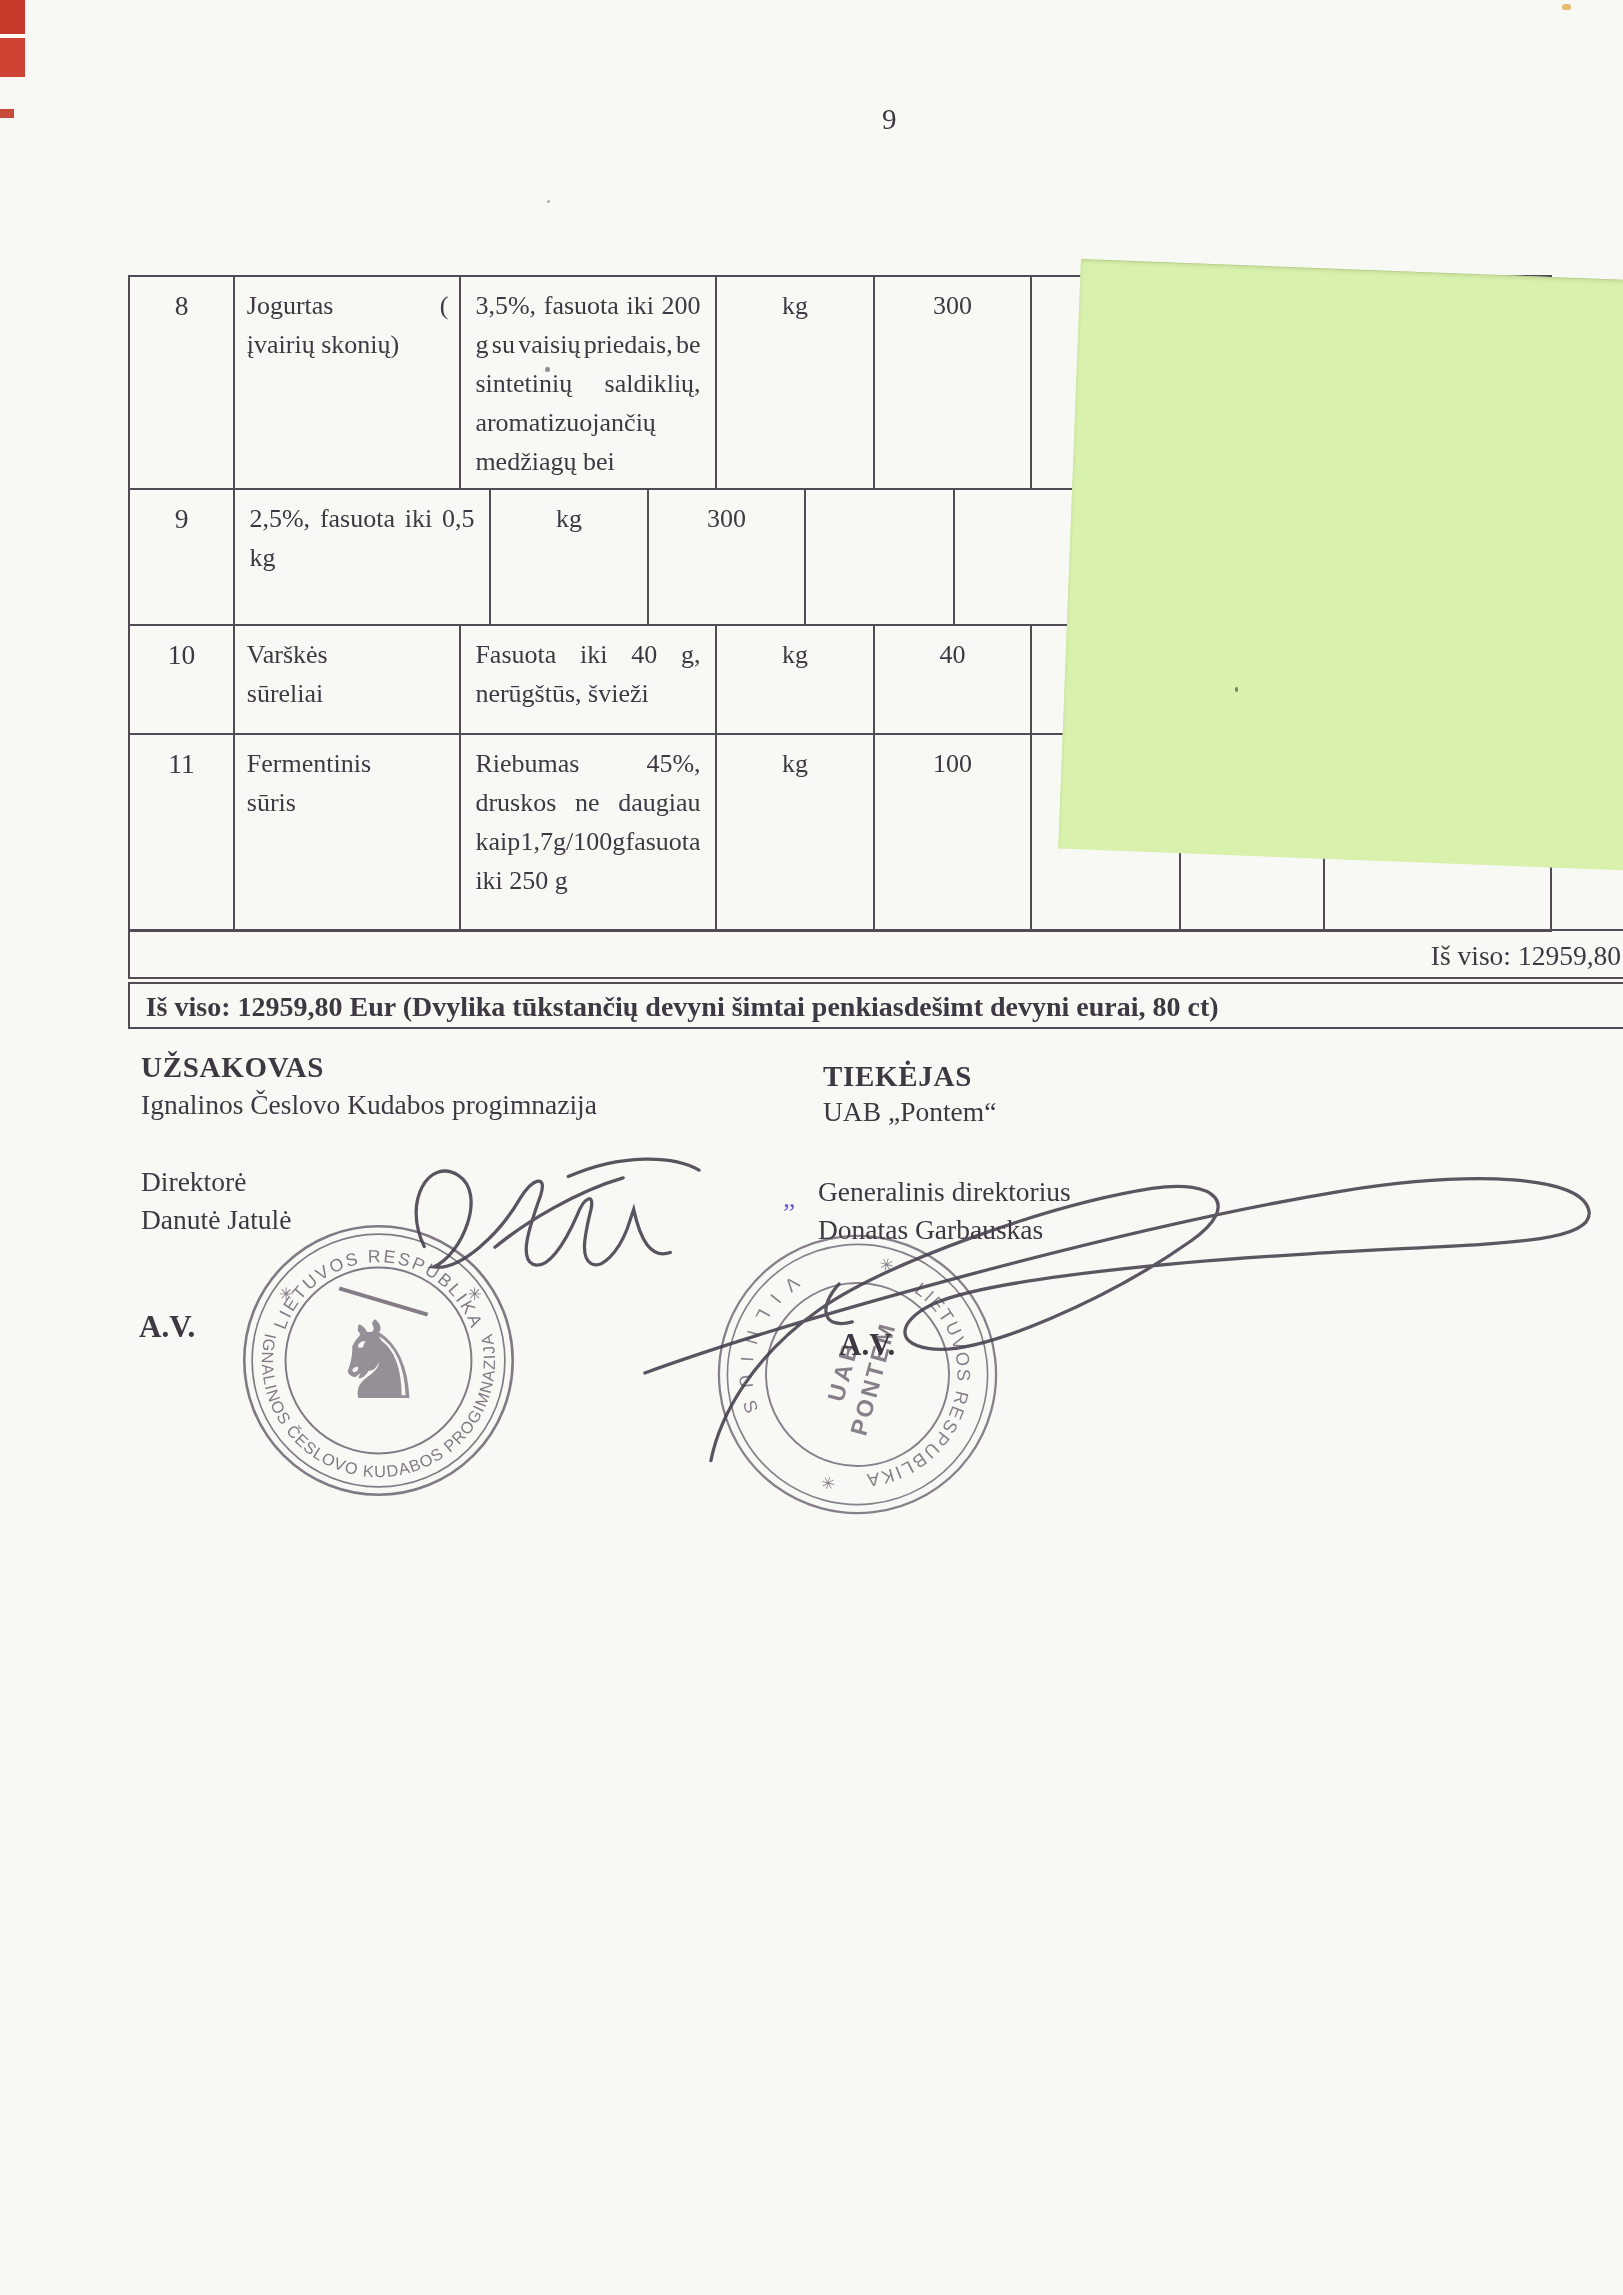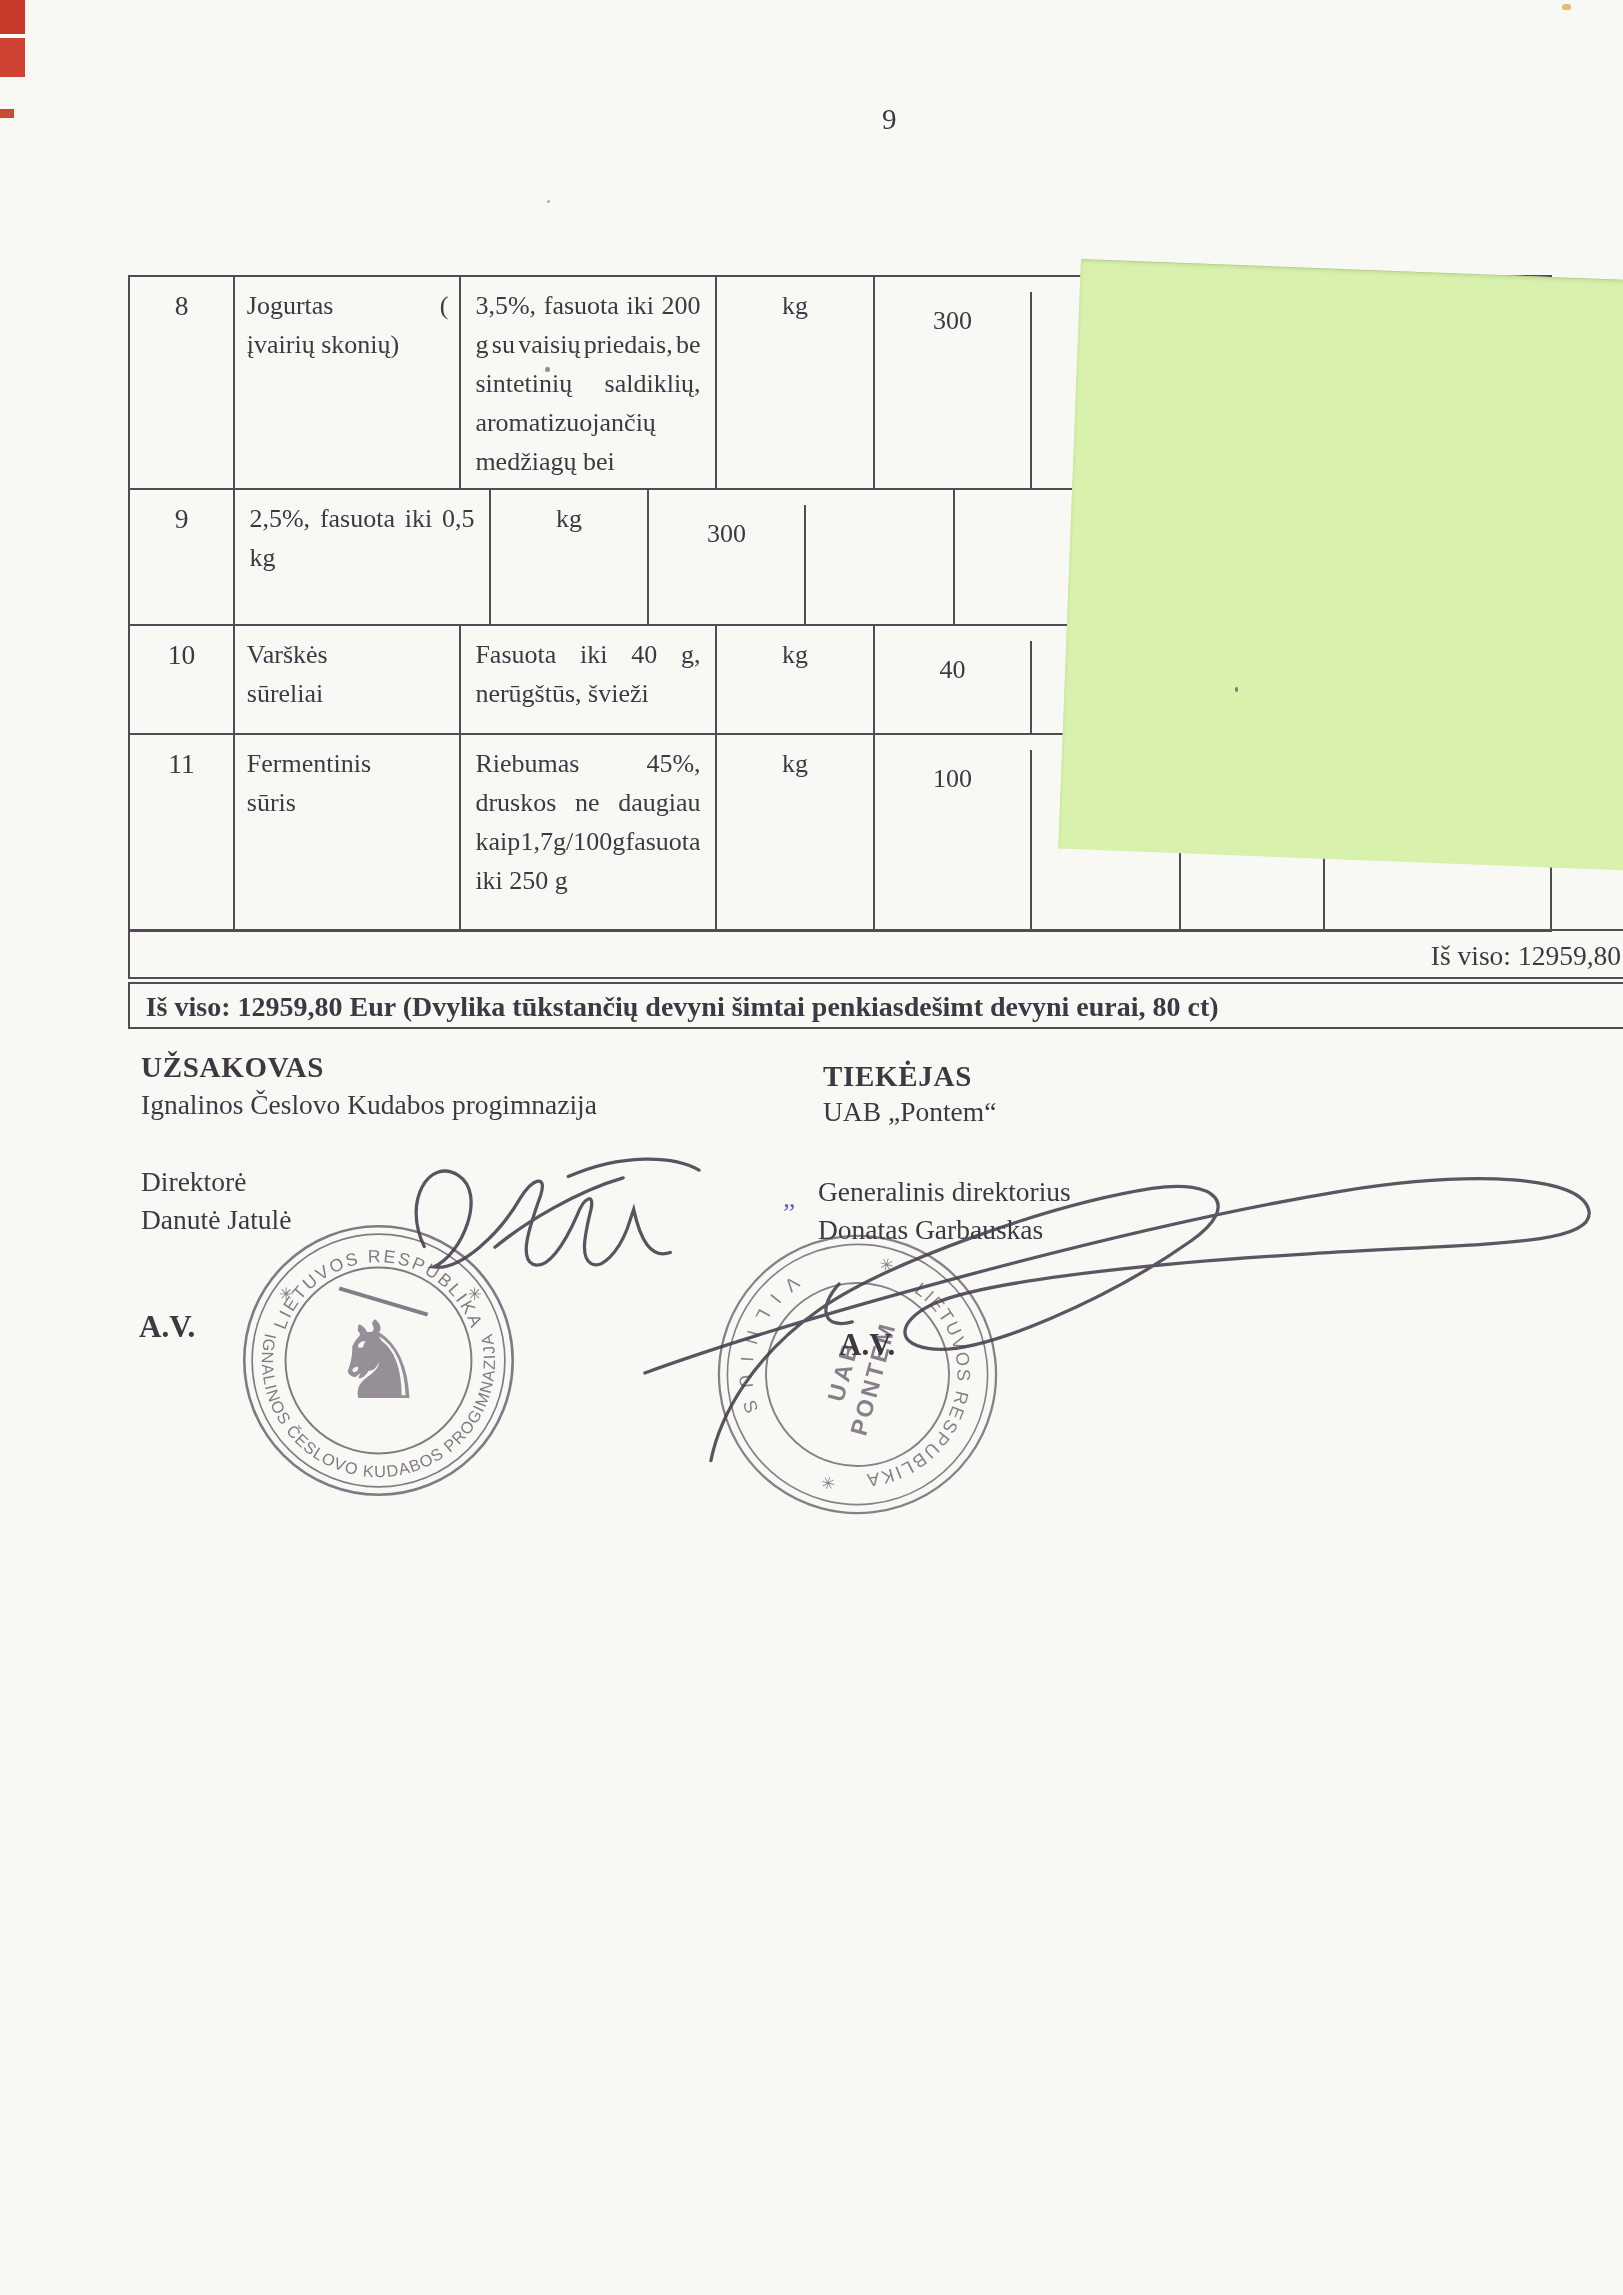--- a/index.html
+++ b/index.html
@@ -21,21 +21,21 @@
   .cell{
     box-sizing:border-box; border-right:2px solid #524b55; border-bottom:2px solid #524b55;
     font-size:26px; line-height:39px; overflow:hidden;
   }
   .cell:last-child{border-right:none;}
   .trow:last-child .cell{border-bottom:none;}
   .c0{width:105px; text-align:center; padding-top:9.2px; font-size:27.5px;}
   .c1{width:226px; padding:9.2px 10.5px 0 11.8px;}
   .c2{width:256px; padding:9.2px 14.4px 0 14.4px;}
   .c3{width:158px; text-align:center; padding-top:9.2px;}
-  .c4{width:157px; text-align:center; padding-top:9.2px;margin-top:15px;}
+  .c4{width:157px; text-align:center; padding-top:9.2px;}
   .c5{width:149px;} .c6{width:144px;} .c7{width:156px;}
   .spread{display:flex; justify-content:space-between;}
   
   .total-box{
     position:absolute; left:128px; width:1556px; box-sizing:border-box;
     border:2px solid #524b55; z-index:2; font-size:27.5px;
   }
   
   #green-note{
     position:absolute; left:1081px; top:259px; width:576px; height:589px;

